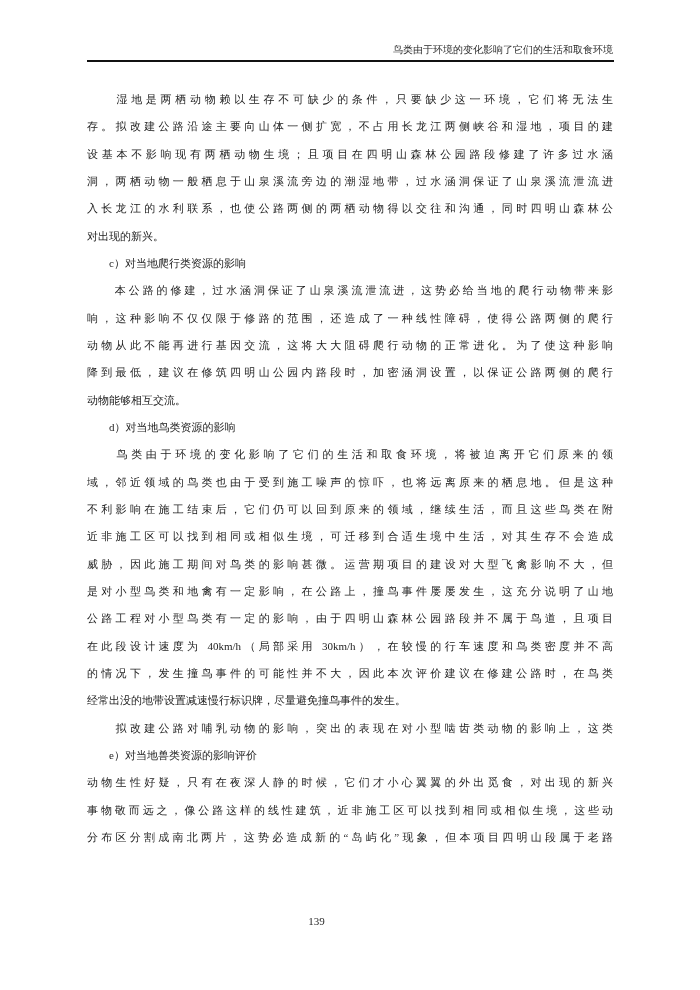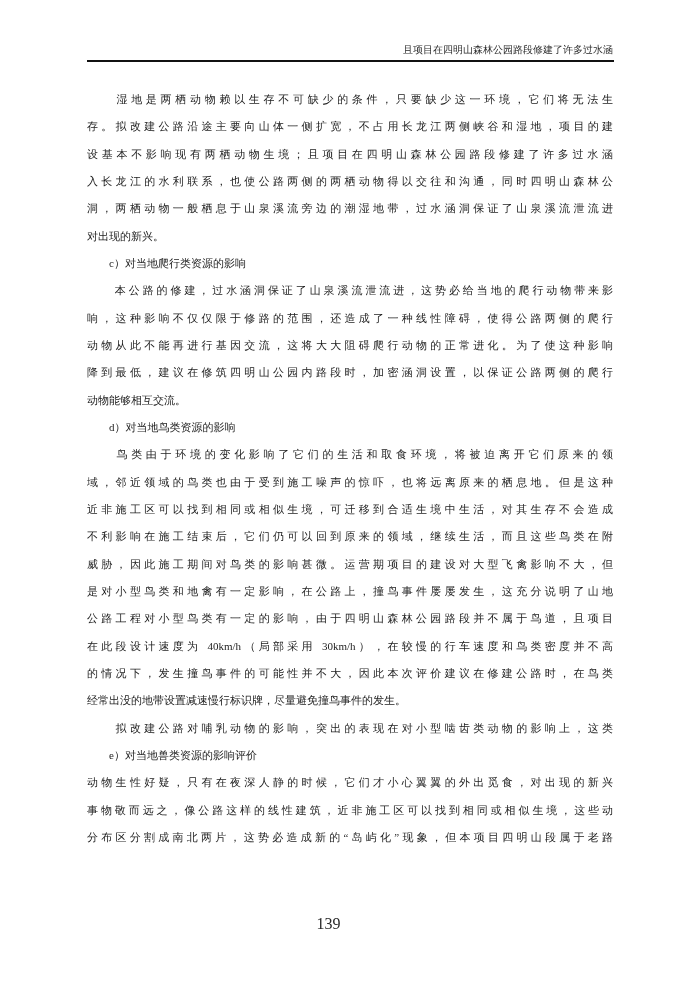--- a/index.html
+++ b/index.html
@@ -50,52 +50,52 @@
     text-justify: inter-character;
     overflow: hidden;
     white-space: pre;
   }
   .line.just {
     white-space: normal;
     text-align-last: justify;
   }
   .page-number {
     position: absolute;
-    left: 12px;
+    left: 0;
     width: 633px;
     top: 915px;
     text-align: center;
-    font-size: 16px;
+    font-size: 11px;
     color: #2a2a2a;
   }
 </style>
 </head>
 <body>
 
 <div class="page">
-  <div class="running-header">且项目在四明山森林公园路段修建了许多过水涵</div>
+  <div class="running-header">鸟类由于环境的变化影响了它们的生活和取食环境</div>
   <div class="header-rule"></div>
   <div class="text-body">
       <div class="line just">　　湿地是两栖动物赖以生存不可缺少的条件，只要缺少这一环境，它们将无法生</div>
       <div class="line just">存。拟改建公路沿途主要向山体一侧扩宽，不占用长龙江两侧峡谷和湿地，项目的建</div>
       <div class="line just">设基本不影响现有两栖动物生境；且项目在四明山森林公园路段修建了许多过水涵</div>
+      <div class="line just">洞，两栖动物一般栖息于山泉溪流旁边的潮湿地带，过水涵洞保证了山泉溪流泄流进</div>
       <div class="line just">入长龙江的水利联系，也使公路两侧的两栖动物得以交往和沟通，同时四明山森林公</div>
-      <div class="line just">洞，两栖动物一般栖息于山泉溪流旁边的潮湿地带，过水涵洞保证了山泉溪流泄流进</div>
       <div class="line">对出现的新兴。</div>
       <div class="line">　　c）对当地爬行类资源的影响</div>
       <div class="line just">　　本公路的修建，过水涵洞保证了山泉溪流泄流进，这势必给当地的爬行动物带来影</div>
       <div class="line just">响，这种影响不仅仅限于修路的范围，还造成了一种线性障碍，使得公路两侧的爬行</div>
       <div class="line just">动物从此不能再进行基因交流，这将大大阻碍爬行动物的正常进化。为了使这种影响</div>
       <div class="line just">降到最低，建议在修筑四明山公园内路段时，加密涵洞设置，以保证公路两侧的爬行</div>
       <div class="line">动物能够相互交流。</div>
       <div class="line">　　d）对当地鸟类资源的影响</div>
       <div class="line just">　　鸟类由于环境的变化影响了它们的生活和取食环境，将被迫离开它们原来的领</div>
       <div class="line just">域，邻近领域的鸟类也由于受到施工噪声的惊吓，也将远离原来的栖息地。但是这种</div>
+      <div class="line just">不利影响在施工结束后，它们仍可以回到原来的领域，继续生活，而且这些鸟类在附</div>
       <div class="line just">近非施工区可以找到相同或相似生境，可迁移到合适生境中生活，对其生存不会造成</div>
-      <div class="line just">不利影响在施工结束后，它们仍可以回到原来的领域，继续生活，而且这些鸟类在附</div>
       <div class="line just">威胁，因此施工期间对鸟类的影响甚微。运营期项目的建设对大型飞禽影响不大，但</div>
       <div class="line just">是对小型鸟类和地禽有一定影响，在公路上，撞鸟事件屡屡发生，这充分说明了山地</div>
       <div class="line just">公路工程对小型鸟类有一定的影响，由于四明山森林公园路段并不属于鸟道，且项目</div>
       <div class="line just">在此段设计速度为 40km/h（局部采用 30km/h），在较慢的行车速度和鸟类密度并不高</div>
       <div class="line just">的情况下，发生撞鸟事件的可能性并不大，因此本次评价建议在修建公路时，在鸟类</div>
       <div class="line">经常出没的地带设置减速慢行标识牌，尽量避免撞鸟事件的发生。</div>
       <div class="line just">　　拟改建公路对哺乳动物的影响，突出的表现在对小型啮齿类动物的影响上，这类</div>
       <div class="line">　　e）对当地兽类资源的影响评价</div>
       <div class="line just">动物生性好疑，只有在夜深人静的时候，它们才小心翼翼的外出觅食，对出现的新兴</div>
       <div class="line just">事物敬而远之，像公路这样的线性建筑，近非施工区可以找到相同或相似生境，这些动</div>

